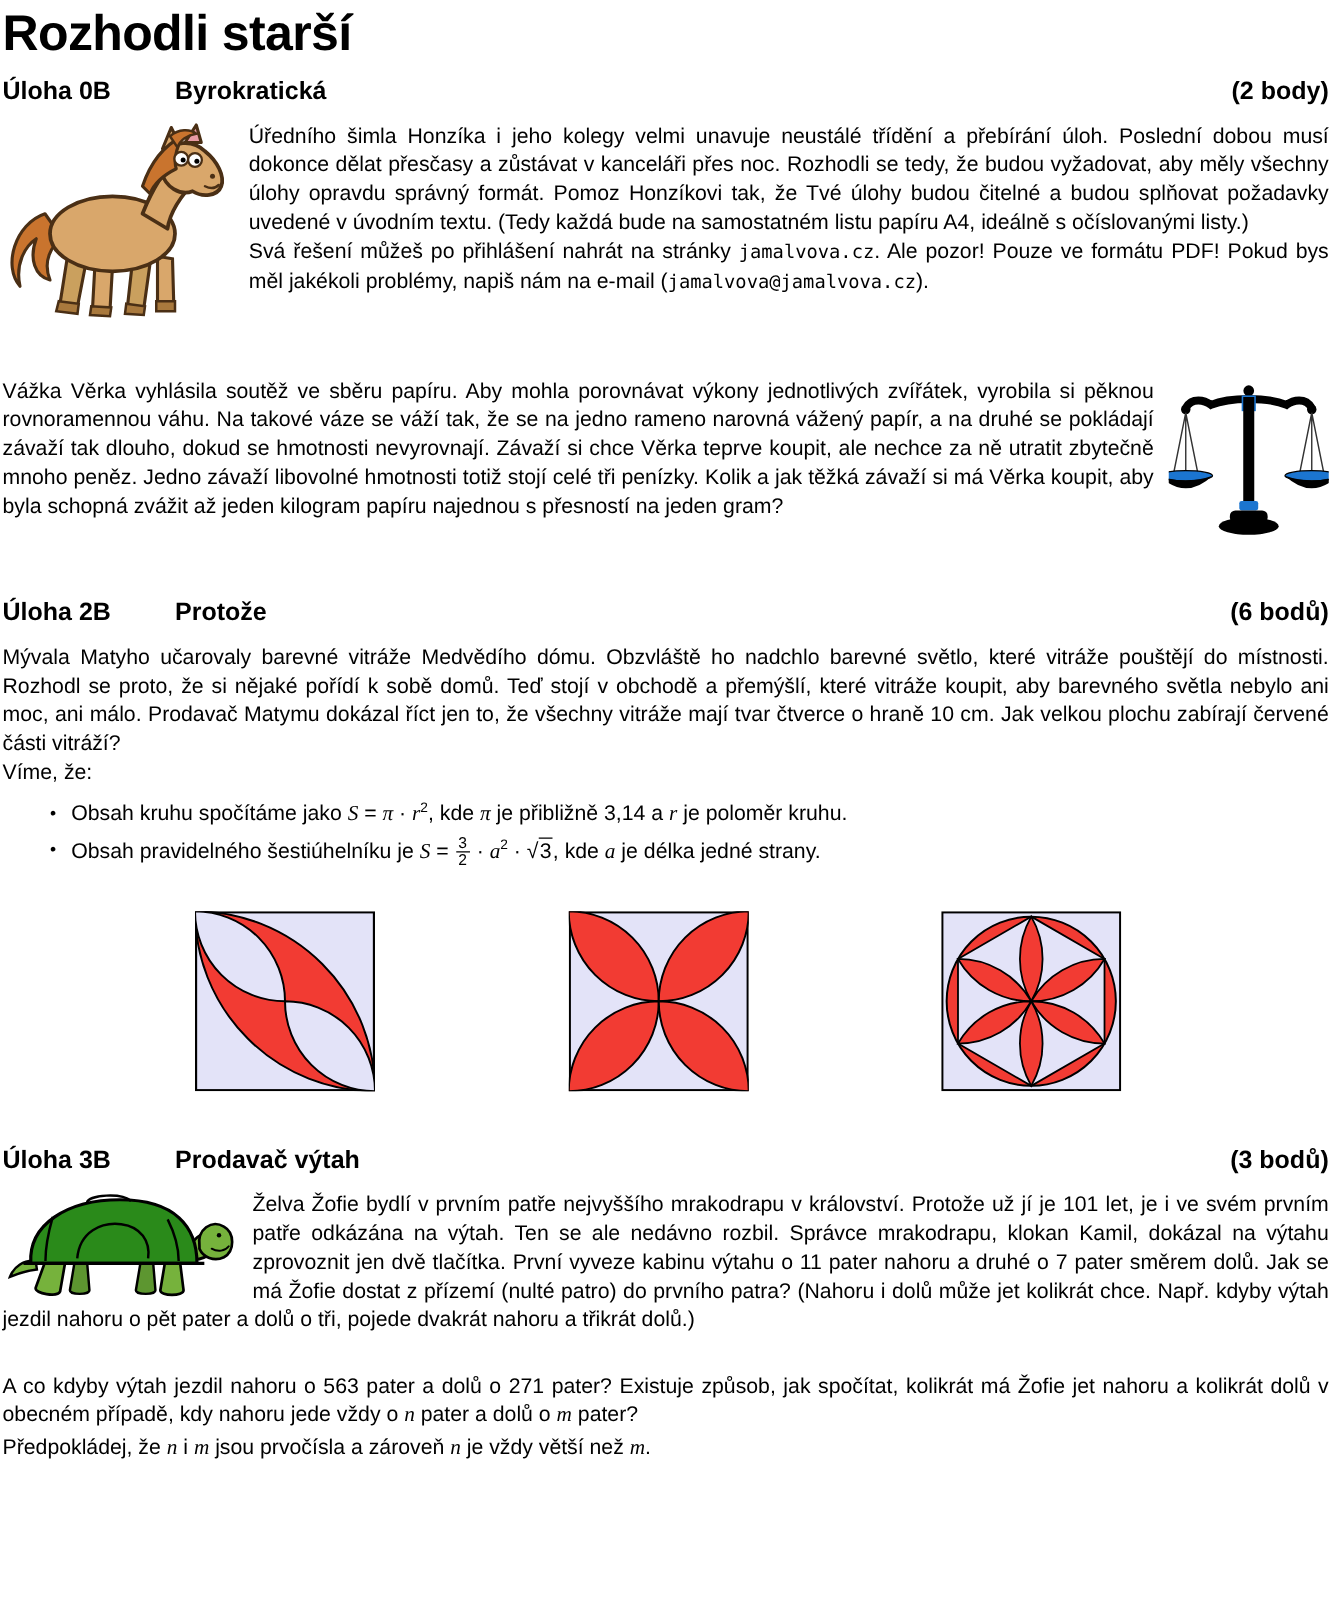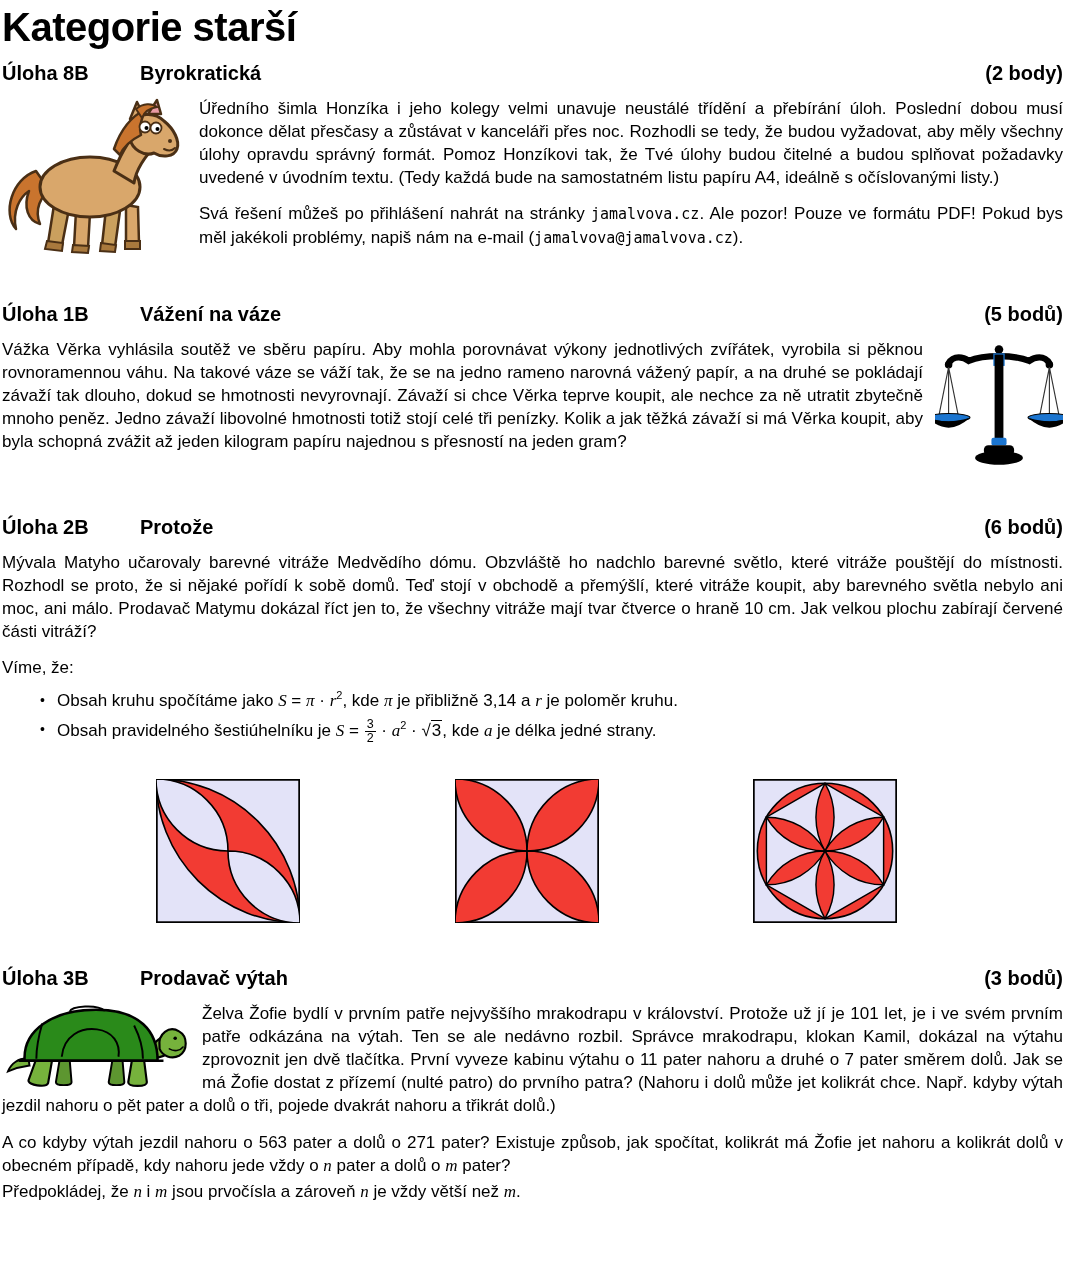--- a/index.html
+++ b/index.html
@@ -14,21 +14,21 @@
     letter-spacing:-0.5px;
   }
   section.problem{margin:0 0 42px 0;}
   .phead{
     display:grid; grid-template-columns:138px 1fr auto; align-items:baseline;
     font-weight:700; font-size:20px; line-height:26px; margin:0 0 11px 0;
   }
   .ppts{text-align:center;}
   .pbody::after{content:""; display:block; clear:both;}
   .pbody p{margin:0; text-align:justify;}
-  .pbody p.mt{margin-top:13px;}
+  .pbody p.mt{}
   .fig-left{float:left; margin:0 17px 4px 0; line-height:0;}
   .fig-right{float:right; margin:4px 0 4px 12px; line-height:0;}
   .mono{font-family:"DejaVu Sans Mono", monospace; font-size:15px;}
   i.v{font-family:"Liberation Serif", serif; font-style:italic;}
   sup{font-size:11px; line-height:0;}
   .frac{display:inline-block; text-align:center; vertical-align:middle; line-height:1.05; margin:0 1px;}
   .frac .num{display:block; border-bottom:1px solid #000; padding:0 2px; font-size:12.5px;}
   .frac .den{display:block; font-size:12.5px;}
   .sqrt .rad{border-top:1.4px solid #000; padding:0 1px;}
   ul.blist{list-style:none; margin:10px 0 0 0; padding:0 0 0 38px;}
@@ -42,25 +42,25 @@
   .vred{fill:var(--vitraz_red,#f23b33);}
   .vlav{fill:var(--vitraz_bg,#e3e3f8);}
   .sblue{fill:var(--scale_blue,#1b75d0);}
   p.plain{margin:0; text-align:justify;}
 </style>
 </head>
 <body>
 
 <div class="page">
 
-  <h1 class="title">Kategorie starší</h1>
+  <h1 class="title">Rozhodli starší</h1>
 
   <section class="problem">
     <div class="phead">
-      <span class="pid">Úloha 8B</span>
+      <span class="pid">Úloha 0B</span>
       <span class="pname">Byrokratická</span>
       <span class="ppts">(2 body)</span>
     </div>
     <div class="pbody">
       <span class="fig-left">
         <svg width="180" height="158" viewBox="0 0 180 158">
 
           <path d="M34,74 C10,82 0,116 14,132 C10,114 18,100 27,94 C21,110 26,124 38,127 C32,112 39,99 48,94 Z" fill="#c9742e" stroke="#4a2f15" stroke-width="2.5" stroke-linejoin="round"></path>
 
           <path d="M52,108 L46,146 L60,148 L67,112 Z" fill="#caa05e" stroke="#4a2f15" stroke-width="2.5"></path>
@@ -94,25 +94,20 @@
           <circle cx="168" cy="44" r="2" fill="#4a2f15"></circle>
           <path d="M162,52 C166,54 170,54 173,51" fill="none" stroke="#4a2f15" stroke-width="2" stroke-linecap="round"></path>
         </svg>
       </span>
       <p>Úředního šimla Honzíka i jeho kolegy velmi unavuje neustálé třídění a přebírání úloh. Poslední dobou musí dokonce dělat přesčasy a zůstávat v kanceláři přes noc. Rozhodli se tedy, že budou vyžadovat, aby měly všechny úlohy opravdu správný formát. Pomoz Honzíkovi tak, že Tvé úlohy budou čitelné a budou splňovat požadavky uvedené v úvodním textu. (Tedy každá bude na samostatném listu papíru A4, ideálně s očíslovanými listy.)</p>
       <p class="mt">Svá řešení můžeš po přihlášení nahrát na stránky <span class="mono">jamalvova.cz</span>. Ale pozor! Pouze ve formátu PDF! Pokud bys měl jakékoli problémy, napiš nám na e-mail (<span class="mono">jamalvova@jamalvova.cz</span>).</p>
     </div>
   </section>
 
   <section class="problem">
-    <div class="phead">
-      <span class="pid">Úloha 1B</span>
-      <span class="pname">Vážení na váze</span>
-      <span class="ppts">(5 bodů)</span>
-    </div>
     <div class="pbody">
       <span class="fig-right">
         <svg width="128" height="126" viewBox="0 0 100 100">
 
           <circle cx="50" cy="6" r="3.4" fill="#000"></circle>
 
           <path d="M10,17 C14,10 22,12 26,15 C38,10 62,10 74,15 C78,12 86,10 90,17" fill="none" stroke="#000" stroke-width="5" stroke-linecap="round"></path>
           <circle cx="10" cy="18" r="3" fill="#000"></circle>
           <circle cx="90" cy="18" r="3" fill="#000"></circle>
 
@@ -219,17 +214,17 @@
           <path d="M16,60 L164,60" stroke="#000" stroke-width="2.6"></path>
 
           <path d="M60,56 C62,34 80,26 96,28 C112,30 120,42 118,56" fill="none" stroke="#000" stroke-width="2"></path>
           <path d="M40,22 C36,36 34,48 34,58" fill="none" stroke="#000" stroke-width="2"></path>
           <path d="M134,24 C140,36 143,48 143,58" fill="none" stroke="#000" stroke-width="2"></path>
           <path d="M68,10 C70,4 96,2 104,9" fill="none" stroke="#000" stroke-width="2"></path>
         </svg>
       </span>
       <p>Želva Žofie bydlí v prvním patře nejvyššího mrakodrapu v království. Protože už jí je 101 let, je i ve svém prvním patře odkázána na výtah. Ten se ale nedávno rozbil. Správce mrakodrapu, klokan Kamil, dokázal na výtahu zprovoznit jen dvě tlačítka. První vyveze kabinu výtahu o 11 pater nahoru a druhé o 7 pater směrem dolů. Jak se má Žofie dostat z přízemí (nulté patro) do prvního patra? (Nahoru i dolů může jet kolikrát chce. Např. kdyby výtah jezdil nahoru o pět pater a dolů o tři, pojede dvakrát nahoru a třikrát dolů.)</p>
     </div>
-    <p class="plain" style="margin-top:14px;">A co kdyby výtah jezdil nahoru o 563 pater a dolů o 271 pater? Existuje způsob, jak spočítat, kolikrát má Žofie jet nahoru a kolikrát dolů v obecném případě, kdy nahoru jede vždy o <i class="v">n</i> pater a dolů o <i class="v">m</i> pater?</p>
+    <p class="plain" style="margin-top:30px;">A co kdyby výtah jezdil nahoru o 563 pater a dolů o 271 pater? Existuje způsob, jak spočítat, kolikrát má Žofie jet nahoru a kolikrát dolů v obecném případě, kdy nahoru jede vždy o <i class="v">n</i> pater a dolů o <i class="v">m</i> pater?</p>
     <p class="plain" style="margin-top:3px;">Předpokládej, že <i class="v">n</i> i <i class="v">m</i> jsou prvočísla a zároveň <i class="v">n</i> je vždy větší než <i class="v">m</i>.</p>
   </section>
 
 </div>
 
 </body></html>

